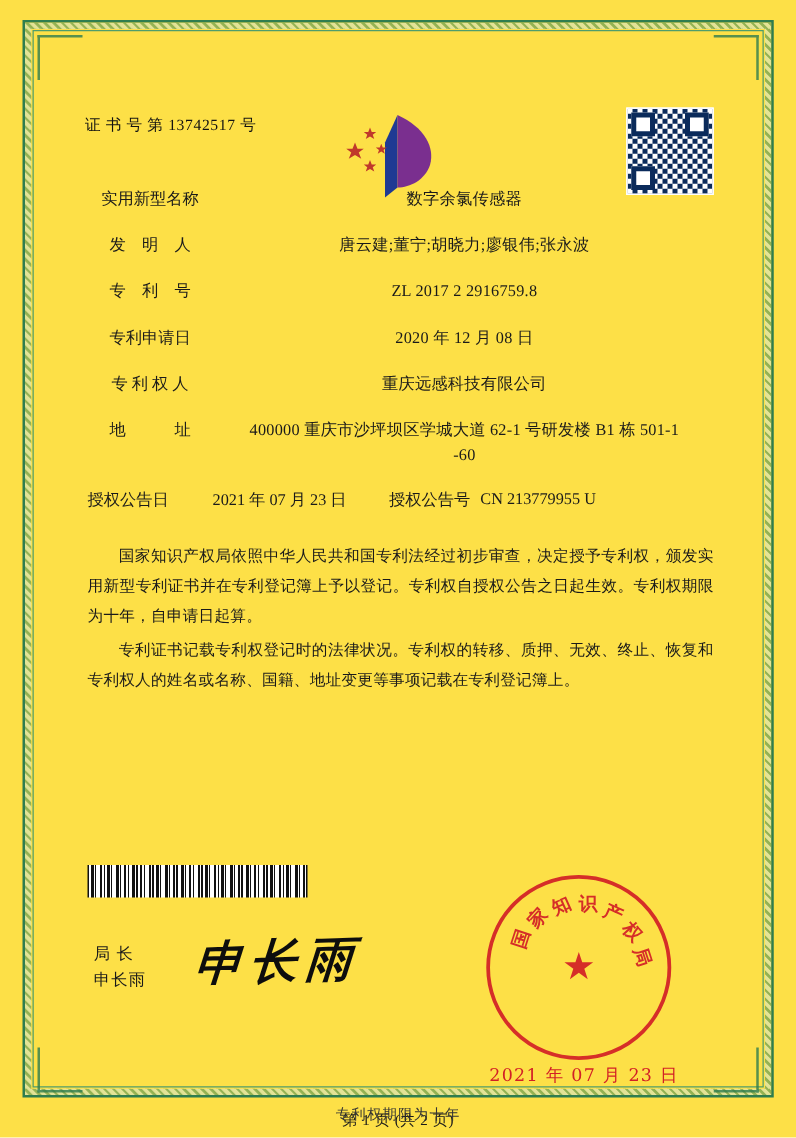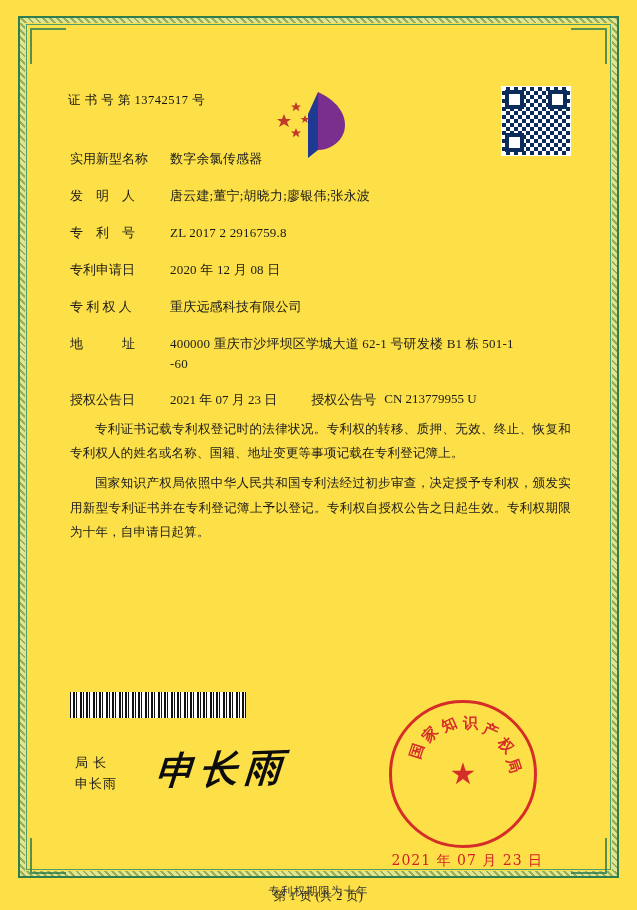--- a/index.html
+++ b/index.html
@@ -129,37 +129,38 @@
     margin-top: 40px;
     padding-left: 24px;
     padding-right: 18px;
   }
   .field {
     display: flex;
     align-items: flex-start;
     font-size: 13px;
     margin-bottom: 17.5px;
     line-height: 1.5;
+    text-align: center;
   }
   .f-label {
     width: 100px;
     flex: 0 0 100px;
     letter-spacing: 0px;
     white-space: nowrap;
   }
   .f-value {
     flex: 1;
     letter-spacing: .2px;
   }
   .f-value .ind { display: block; }
   .grant-row {
     display: flex;
     align-items: flex-start;
     font-size: 13px;
-    margin-bottom: 8px;
+    margin-bottom: 24px;
   }
   .grant-row .g2-label {
     margin-left: 34px;
     white-space: nowrap;
     text-align: center;
   }
   .grant-row .g2-value { margin-left: 8px; }
 
   .para {
     font-size: 12.5px;
@@ -335,22 +336,22 @@
 
       <div class="grant-row">
         <div class="f-label">授权公告日</div>
         <div>2021 年 07 月 23 日</div>
         <div class="g2-label">授权公告号</div>
         <div class="g2-value">CN 213779955 U</div>
       </div>
 
     </div>
 
+    <p class="para first">国家知识产权局依照中华人民共和国专利法经过初步审查，决定授予专利权，颁发实用新型专利证书并在专利登记簿上予以登记。专利权自授权公告之日起生效。专利权期限为十年，自申请日起算。</p>
     <p class="para">专利证书记载专利权登记时的法律状况。专利权的转移、质押、无效、终止、恢复和专利权人的姓名或名称、国籍、地址变更等事项记载在专利登记簿上。</p>
-    <p class="para first">国家知识产权局依照中华人民共和国专利法经过初步审查，决定授予专利权，颁发实用新型专利证书并在专利登记簿上予以登记。专利权自授权公告之日起生效。专利权期限为十年，自申请日起算。</p>
 
     <div class="barcode"></div>
 
     <div class="sig-block">
       <div>局 长</div>
       <div>申长雨</div>
     </div>
     <div class="sig-script">申长雨</div>
 
     <div class="seal">

